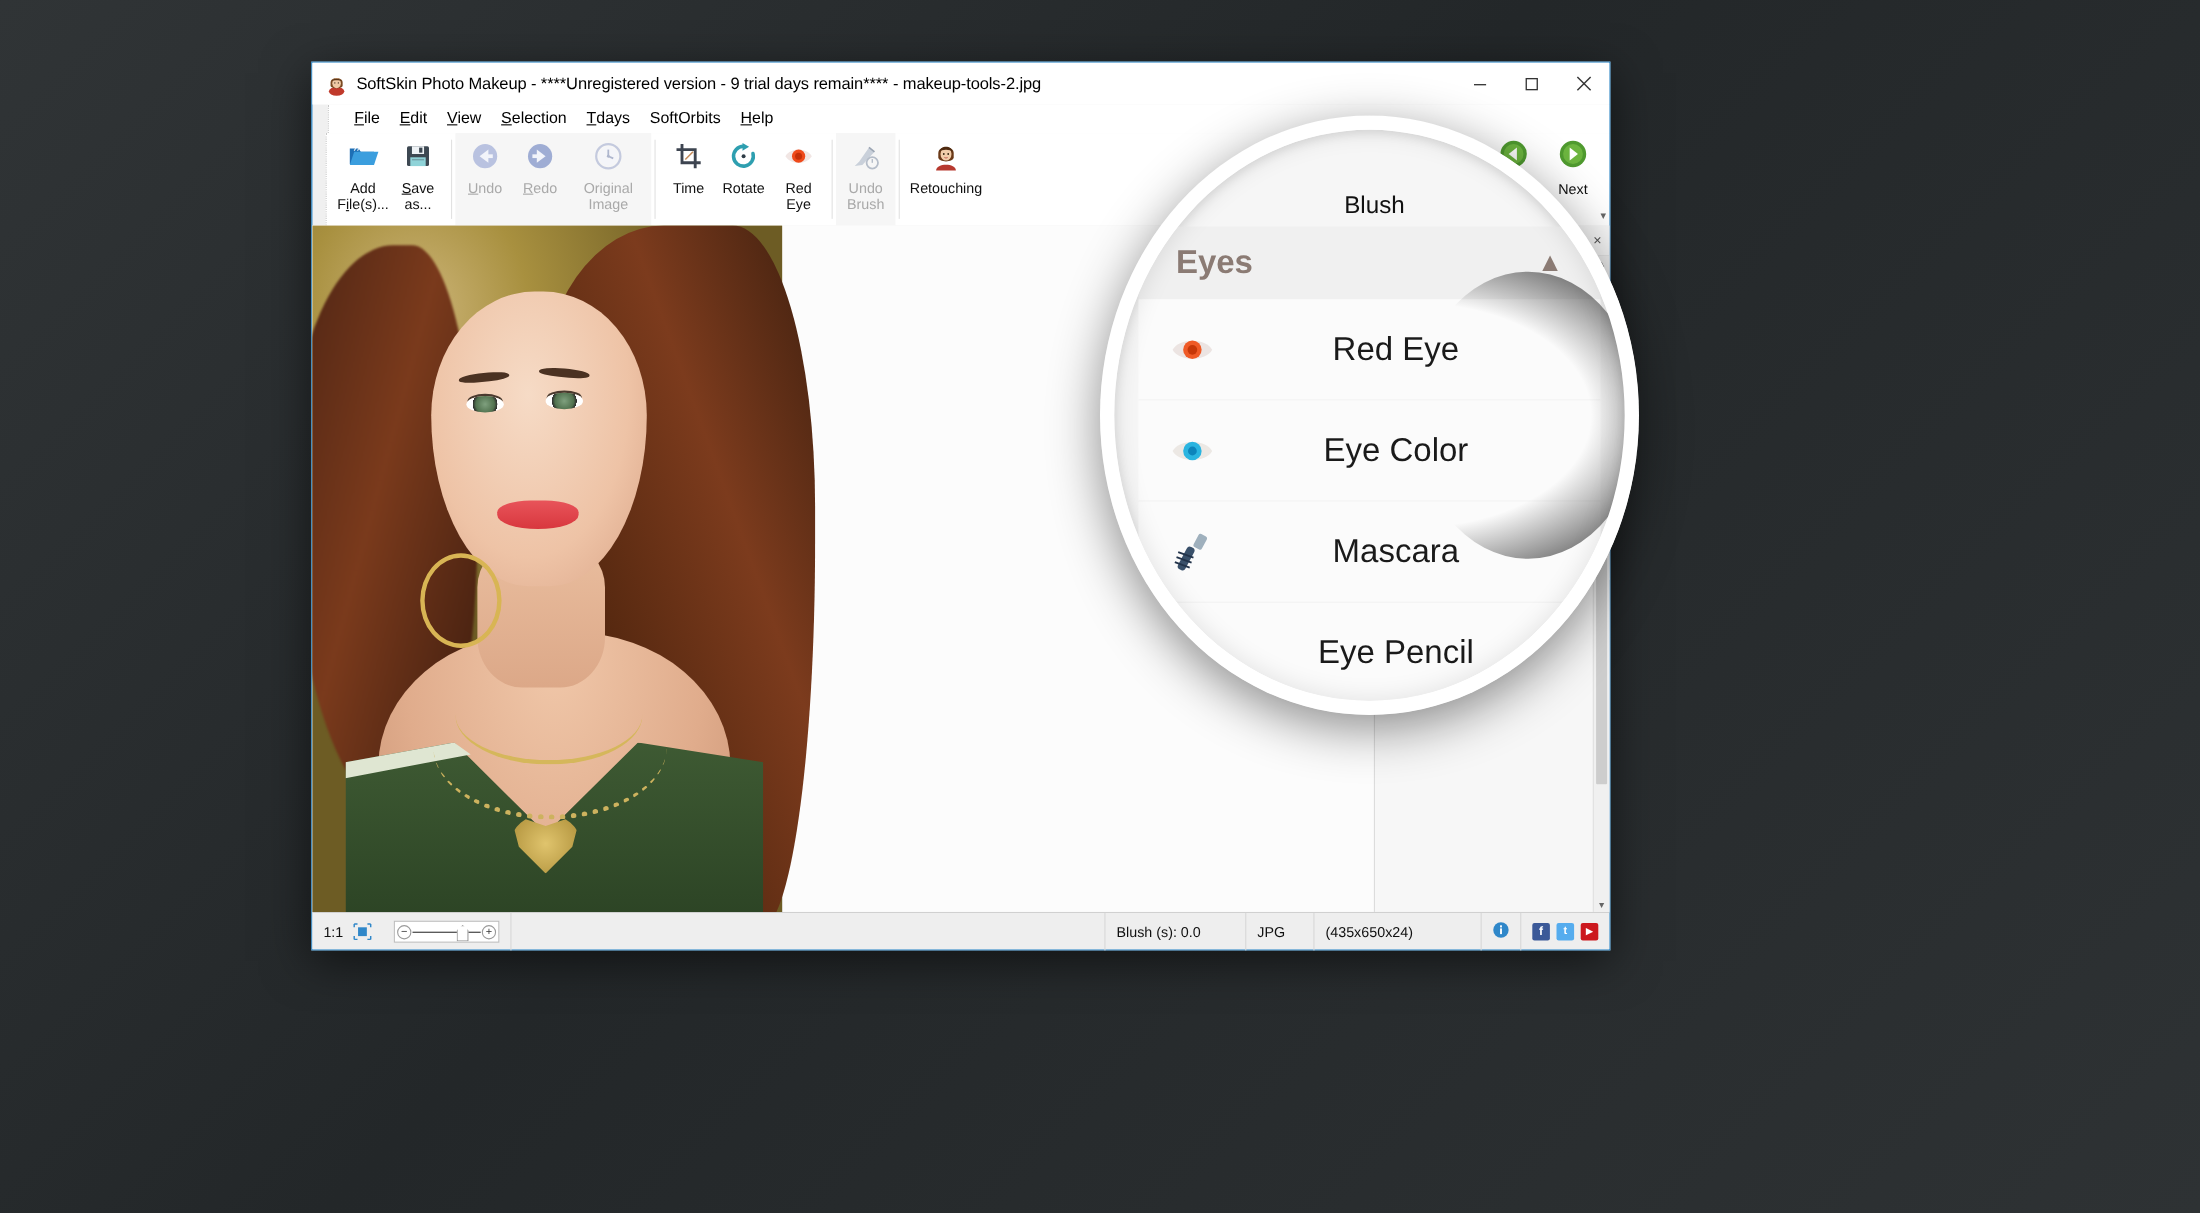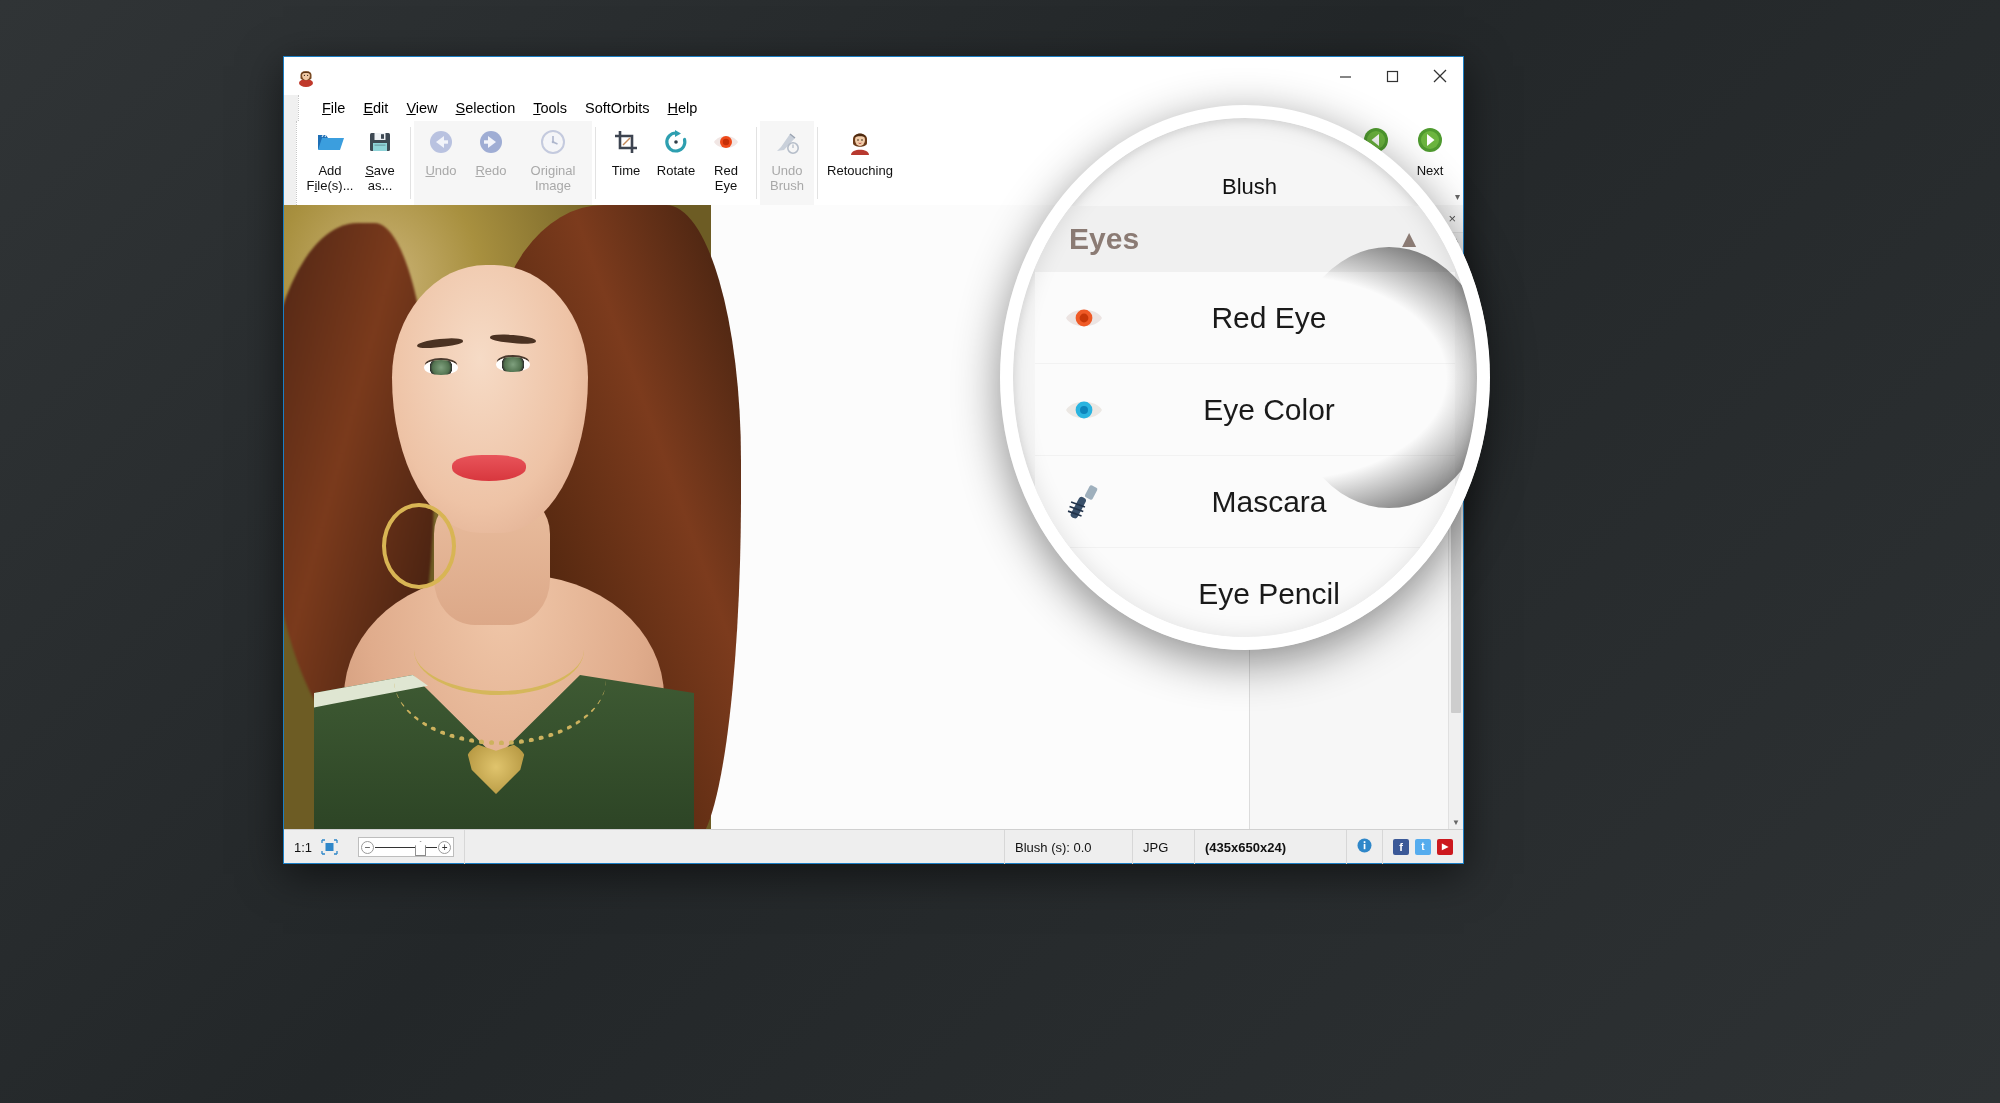--- a/index.html
+++ b/index.html
@@ -293,20 +293,21 @@
     <span id="title-icon">
       <svg width="18" height="18" viewBox="0 0 18 18">
         <ellipse cx="9" cy="16" rx="7" ry="4" fill="#c0392b"></ellipse>
         <path d="M3.5 8 C3.5 2.5 14.5 2.5 14.5 8 L14.5 11 C14.5 14 3.5 14 3.5 11 Z" fill="#7b4a22"></path>
         <ellipse cx="9" cy="8.6" rx="3.9" ry="4.6" fill="#f0c9a5"></ellipse>
         <path d="M4.6 7.2 C5.2 3.4 12.8 3.4 13.4 7.2 C12 5.6 6 5.6 4.6 7.2 Z" fill="#5d3516"></path>
         <circle cx="7.4" cy="8.4" r="0.6" fill="#3a2a1a"></circle>
         <circle cx="10.6" cy="8.4" r="0.6" fill="#3a2a1a"></circle>
       </svg>
     </span>
+    <span id="title-text">SoftSkin Photo Makeup - ****Unregistered version - 9 trial days remain**** - makeup-tools-2.jpg</span>
 
     <div class="win-btns">
       <div class="win-btn">
         <svg width="13" height="13" viewBox="0 0 13 13">
             <line x1="1" y1="7" x2="12" y2="7" stroke="#333" stroke-width="1.2"></line>
           </svg>
       </div>
       <div class="win-btn">
         <svg width="13" height="13" viewBox="0 0 13 13">
             <rect x="1.5" y="1.5" width="10" height="10" fill="none" stroke="#333" stroke-width="1.2"></rect>
@@ -319,21 +320,21 @@
         </svg>
       </div>
     </div>
   </div>
 
   <div id="menu-bar">
     <div class="menu-item"><u class="acc">F</u><span>ile</span></div>
     <div class="menu-item"><u class="acc">E</u><span>dit</span></div>
     <div class="menu-item"><u class="acc">V</u><span>iew</span></div>
     <div class="menu-item"><u class="acc">S</u><span>election</span></div>
-    <div class="menu-item"><u class="acc">T</u><span>ools</span></div>
+    <div class="menu-item"><u class="acc">T</u><span>days</span></div>
     <div class="menu-item"><span>SoftOrbits</span></div>
     <div class="menu-item"><u class="acc">H</u><span>elp</span></div>
   </div>
 
   <div id="toolbar">
 
     <div class="tb-group">
       <div class="tb-btn">
         <span class="ico">
           <svg width="28" height="24" viewBox="0 0 28 24">
@@ -611,21 +612,21 @@
       <div id="zoom-slider">
         <div class="rail"></div>
         <div class="circ">−</div>
         <div class="handle"></div>
         <div class="circ">+</div>
       </div>
     </div>
     <div class="sb-grow"></div>
     <div class="sb-cell" style="width:128px;">Blush (s): 0.0</div>
     <div class="sb-cell" style="width:62px;">JPG</div>
-    <div class="sb-cell" style="width:152px;font-weight:bold;">(435x650x24)</div>
+    <div class="sb-cell" style="width:152px;">(435x650x24)</div>
     <div class="sb-cell">
       <span>
         <svg width="15" height="15" viewBox="0 0 15 15">
           <circle cx="7.5" cy="7.5" r="7" fill="#2f87c9"></circle>
           <rect x="6.7" y="6" width="1.7" height="5.2" fill="#fff"></rect>
           <rect x="6.7" y="3.2" width="1.7" height="1.9" fill="#fff"></rect>
         </svg>
       </span>
     </div>
     <div class="social">

